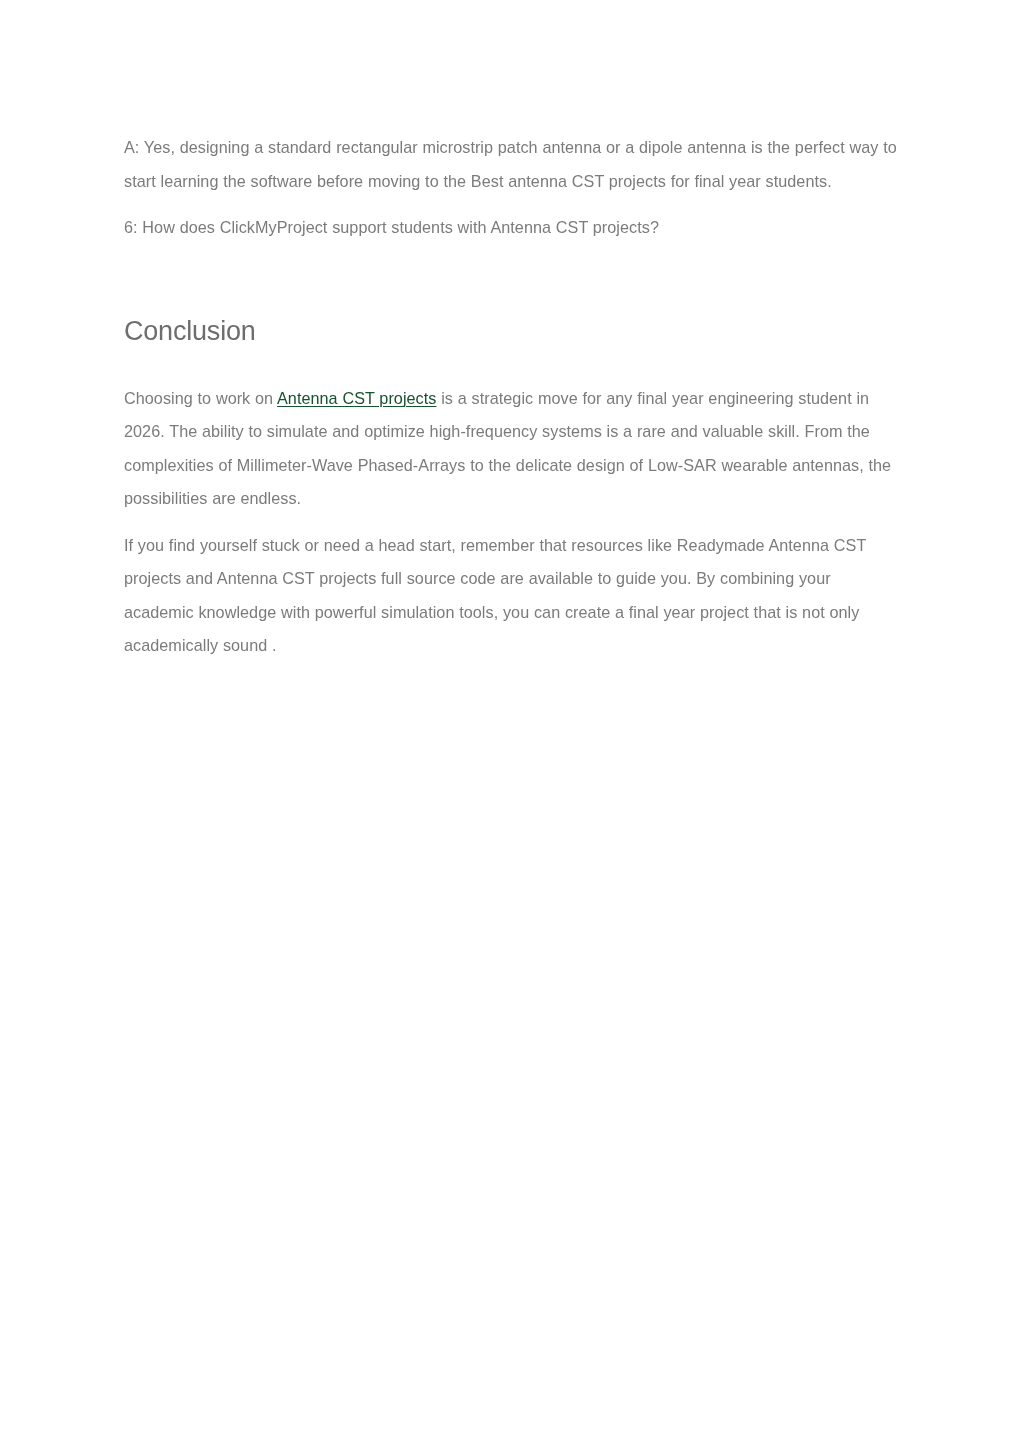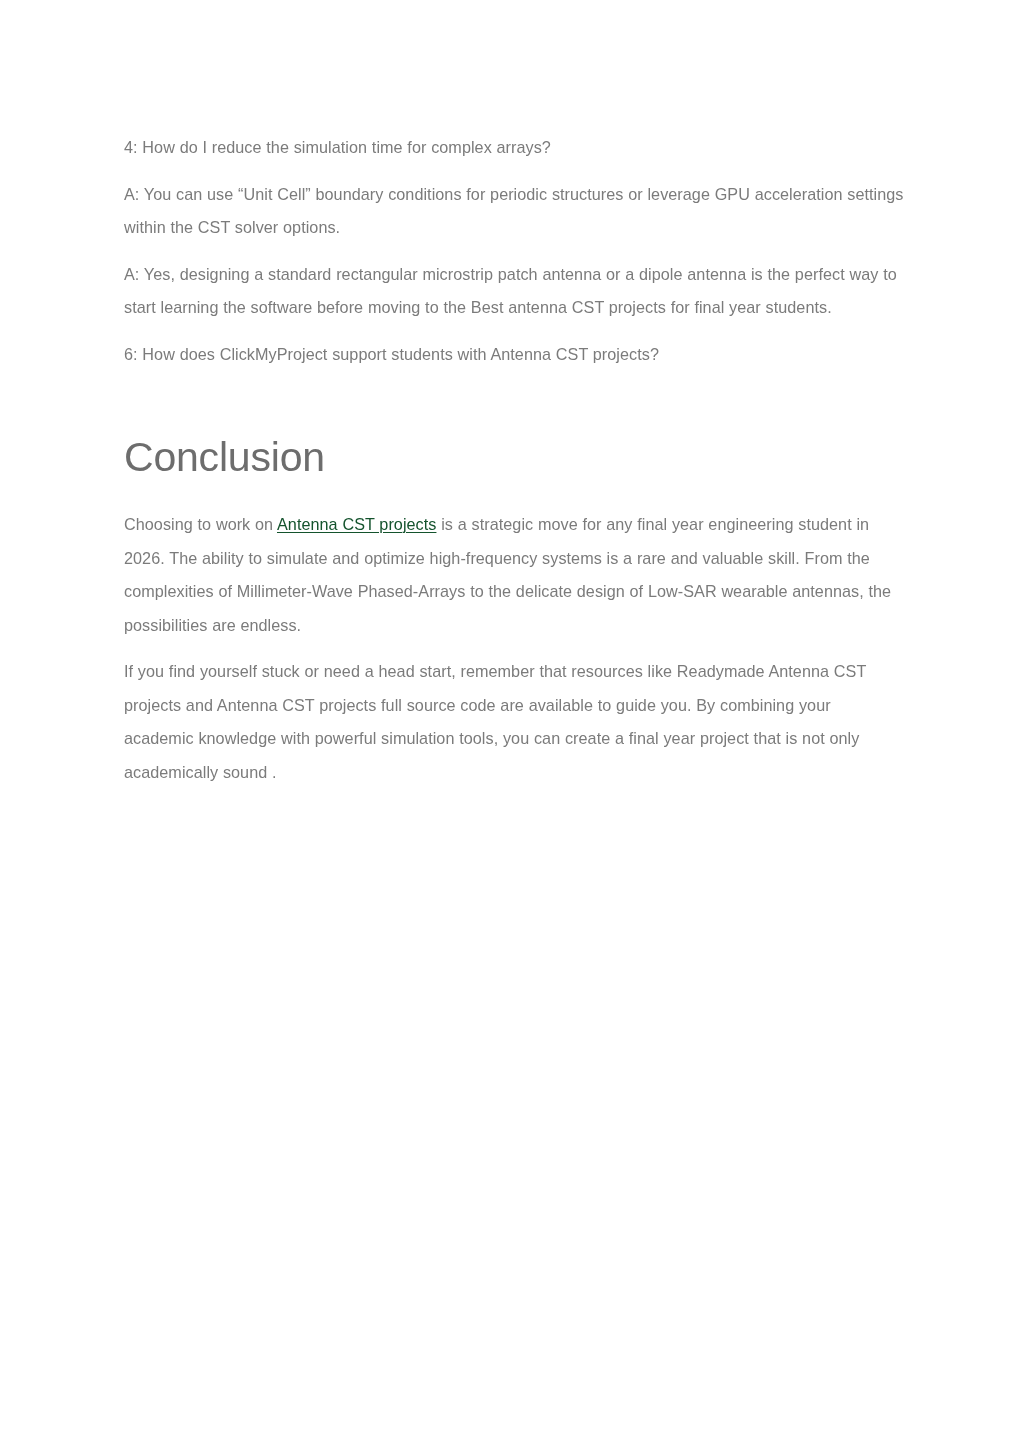--- a/index.html
+++ b/index.html
@@ -33,21 +33,21 @@
     font-weight: 400;
     letter-spacing: 0.05px;
     margin: 0 0 13px 0;
     text-align: left;
     word-spacing: 0.2px;
   }
   .faq-block {
     margin-bottom: 0;
   }
   .heading {
-    font-size: 41px;
+    font-size: 27px;
     line-height: 48px;
     font-weight: 400;
     color: #6d6d6d;
     letter-spacing: -0.2px;
     margin: 0;
     padding: 0;
   }
   .heading-wrap {
     margin-top: 62px;
     margin-bottom: 27px;
@@ -61,24 +61,20 @@
   .spacer-tail {
     height: 300px;
   }
 </style>
 </head>
 <body>
 
 <div class="page">
   <div class="content">
 
-    <div class="faq-block">
-      <p class="para">4: How do I reduce the simulation time for complex arrays?</p>
-      <p class="para">A: You can use “Unit Cell” boundary conditions for periodic structures or leverage GPU acceleration settings within the CST solver options.</p>
-    </div>
 
     <div class="faq-block">
       <p class="para">A: Yes, designing a standard rectangular microstrip patch antenna or a dipole antenna is the perfect way to start learning the software before moving to the Best antenna CST projects for final year students.</p>
     </div>
 
     <div class="faq-block">
       <p class="para">6: How does ClickMyProject support students with Antenna CST projects?</p>
     </div>
 
     <div class="faq-block">

